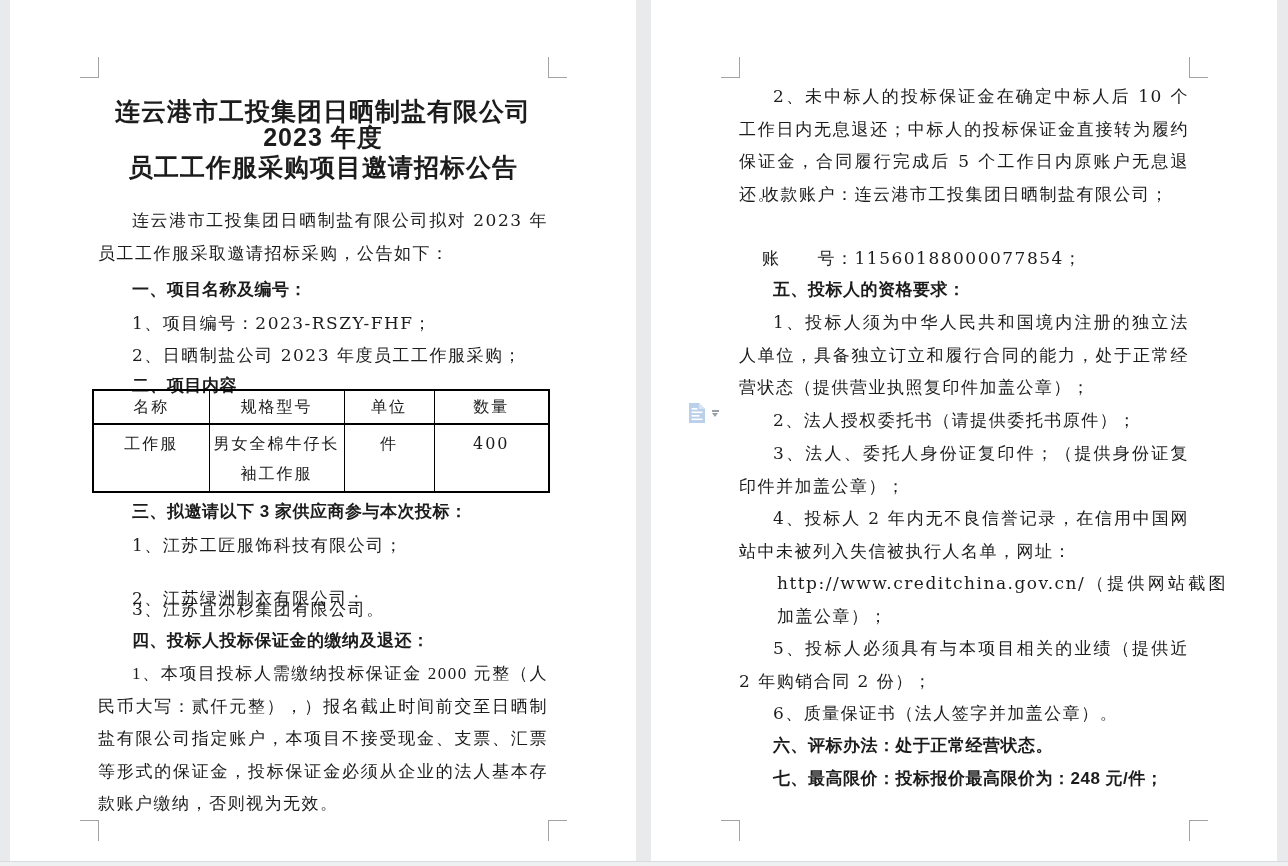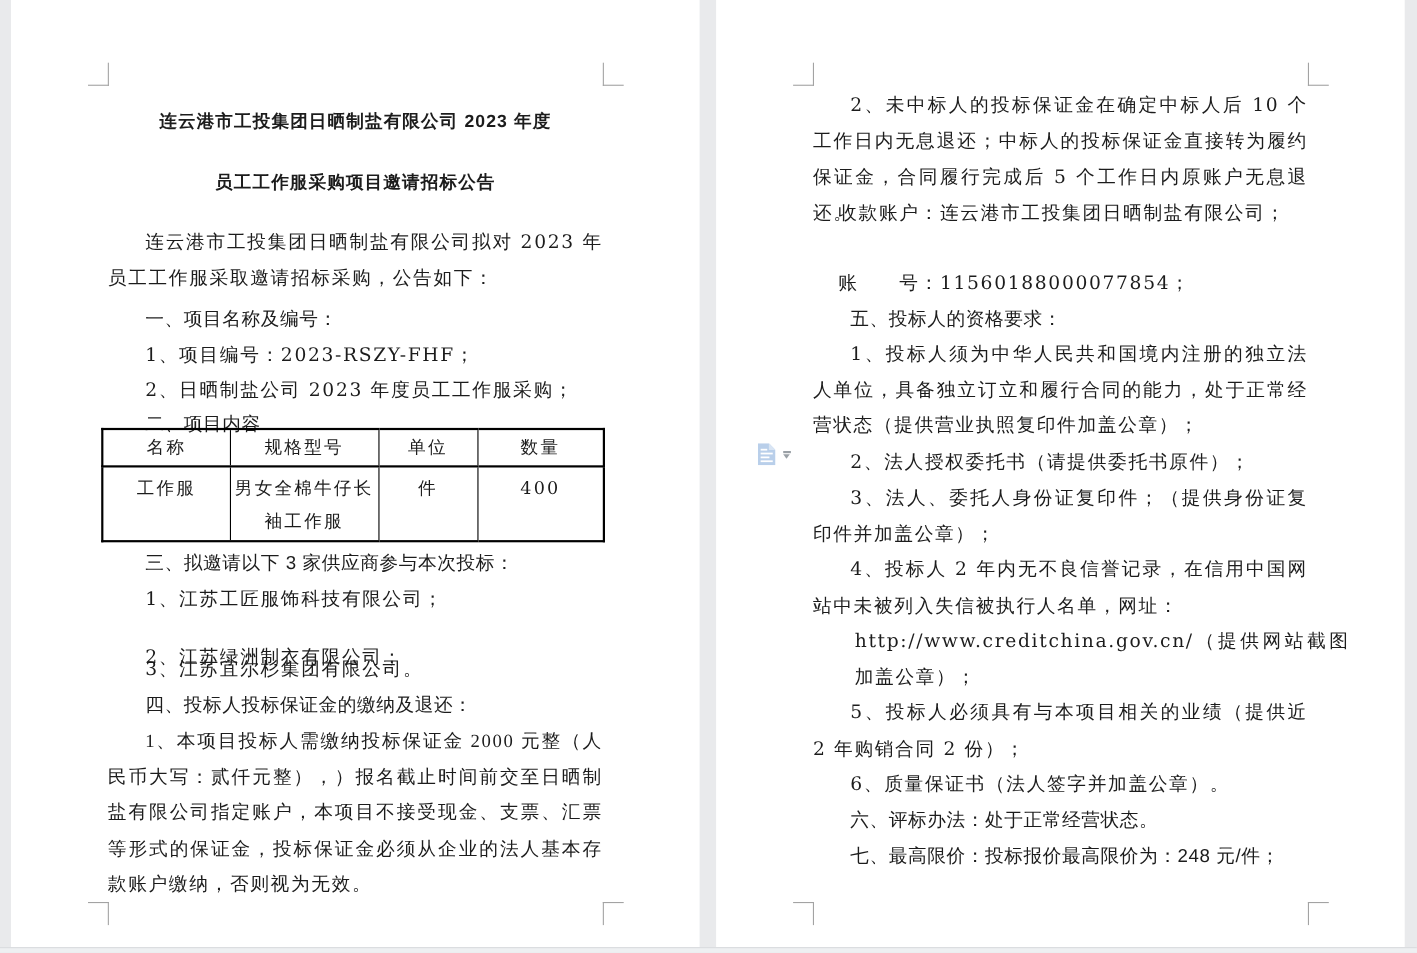--- a/index.html
+++ b/index.html
@@ -24,26 +24,26 @@
   .mark.tr{left:538px;top:57px;border-left-width:1px;border-bottom-width:1px;}
   .mark.bl{left:70px;top:820px;border-right-width:1px;border-top-width:1px;}
   .mark.br{left:538px;top:820px;border-left-width:1px;border-top-width:1px;}
 
   .blk{
     position:absolute;left:88px;width:450px;
     font-size:17px;line-height:32.6px;letter-spacing:1.5px;
   }
   .title{
     font-family:"Liberation Sans","DejaVu Sans",sans-serif;
-    font-weight:bold;font-size:16px;line-height:26px;
+    font-weight:bold;font-size:25px;line-height:26px;
     text-align:center;letter-spacing:1px;
   }
   .hd{
     font-family:"Liberation Sans","DejaVu Sans",sans-serif;
-    font-weight:normal;letter-spacing:0.5px;
+    font-weight:bold;letter-spacing:0.5px;
   }
   .ind{text-indent:2em;}
   .para{text-align:justify;text-align-last:left;text-indent:2em;}
   .para.noind{text-indent:0;}
   .acct{padding-left:23px;}
 
   
   .doc-table{
     position:absolute;left:82px;top:389px;width:456px;
     border-collapse:collapse;table-layout:fixed;

